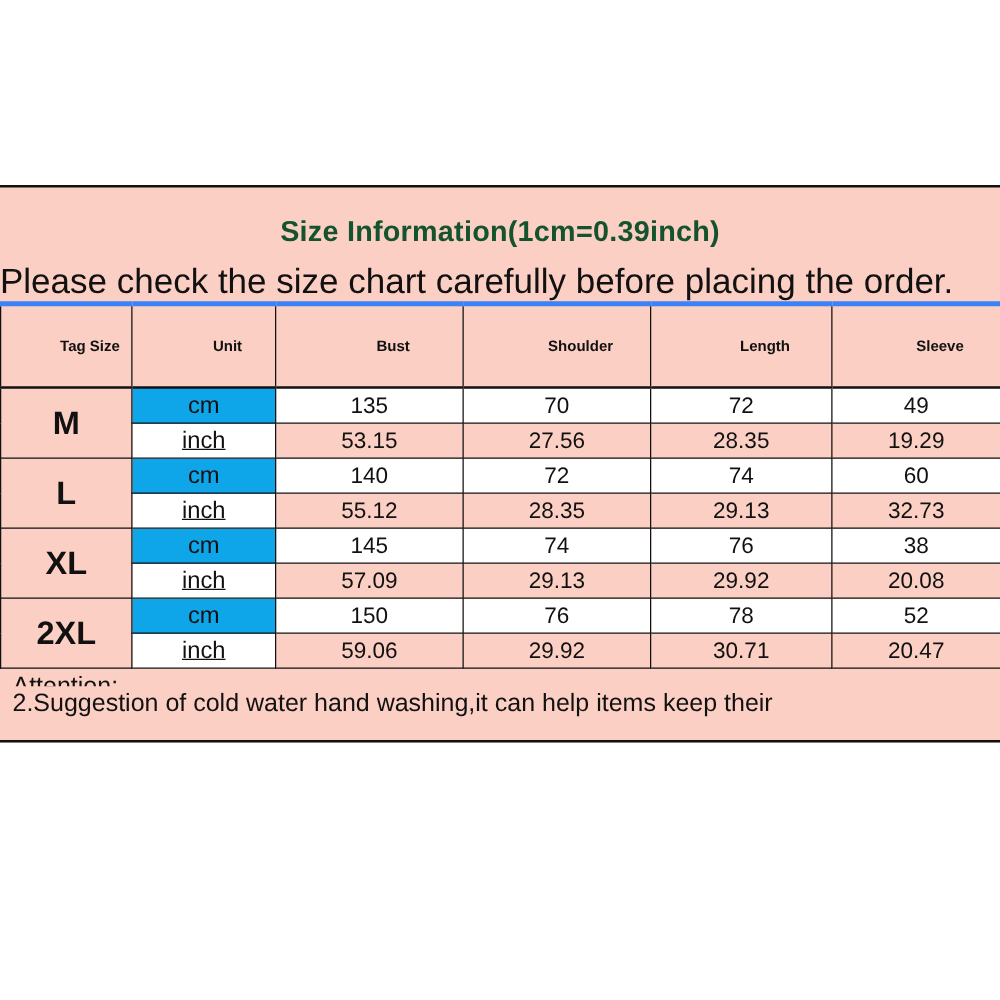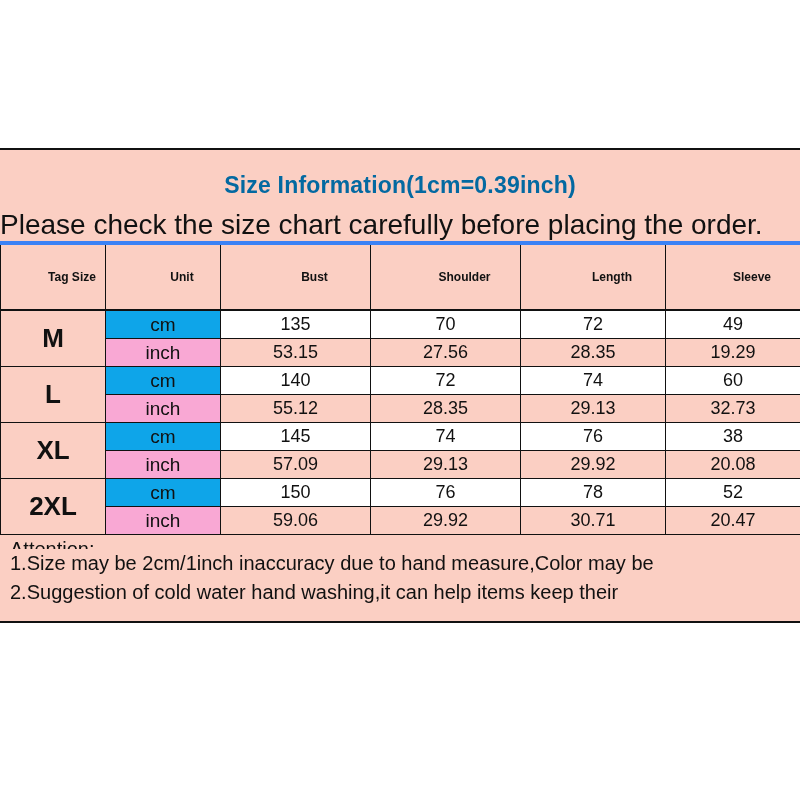--- a/index.html
+++ b/index.html
@@ -28,21 +28,21 @@
     background: #fbcfc3;
     border-top: 2px solid #111;
     border-bottom: 2px solid #111;
     box-sizing: border-box;
   }
 
   .title {
     text-align: center;
     font-size: 23px;
     font-weight: bold;
-    color: #0369a1;
+    color: #14532d;
     padding-top: 22px;
     letter-spacing: 0.2px;
   }
 
   .subtitle {
     font-size: 28px;
     color: #111;
     padding-top: 10px;
     padding-bottom: 0;
   }
@@ -92,21 +92,21 @@
   }
 
   td.val-cell {
     font-size: 18px;
   }
 
   
   tr.row-cm td.val-cell { background: #ffffff; }
   tr.row-inch td.val-cell { background: #fbcfc3; }
   tr.row-cm td.unit-cell { background: #0ea5e9; }
-  tr.row-inch td.unit-cell { background: #f9a8d4; }
+  tr.row-inch td.unit-cell { background: #ffffff; text-decoration: underline; }
 
   table.size-table tbody td {
     height: 25px;
     line-height: 25px;
   }
 
   .attention-block {
     padding: 4px 6px 14px 6px;
   }
 
@@ -219,19 +219,18 @@
           <td class="val-cell">29.92</td>
           <td class="val-cell">30.71</td>
           <td class="val-cell">20.47</td>
         </tr>
 
       </tbody>
     </table>
 
     <div class="attention-block">
       <div class="attention-label">Attention:</div>
-      <div class="note-line">1.Size may be 2cm/1inch inaccuracy due to hand measure,Color may be</div>
       <div class="note-line">2.Suggestion of cold water hand washing,it can help items keep their</div>
     </div>
 
   </div>
 
 </div>
 
 </body></html>

